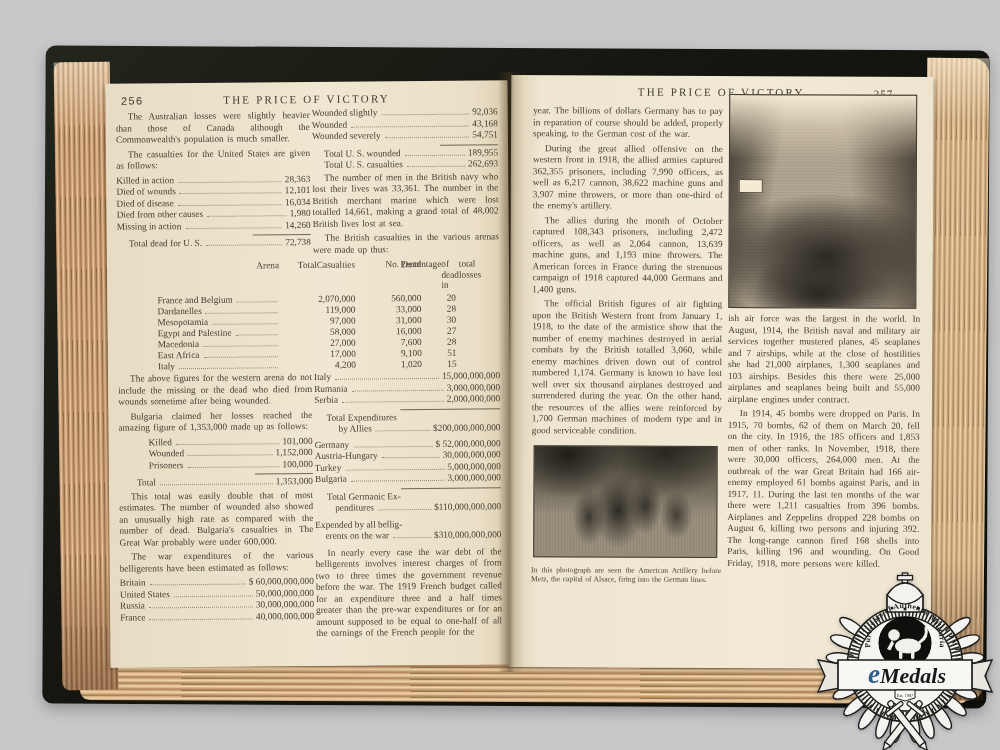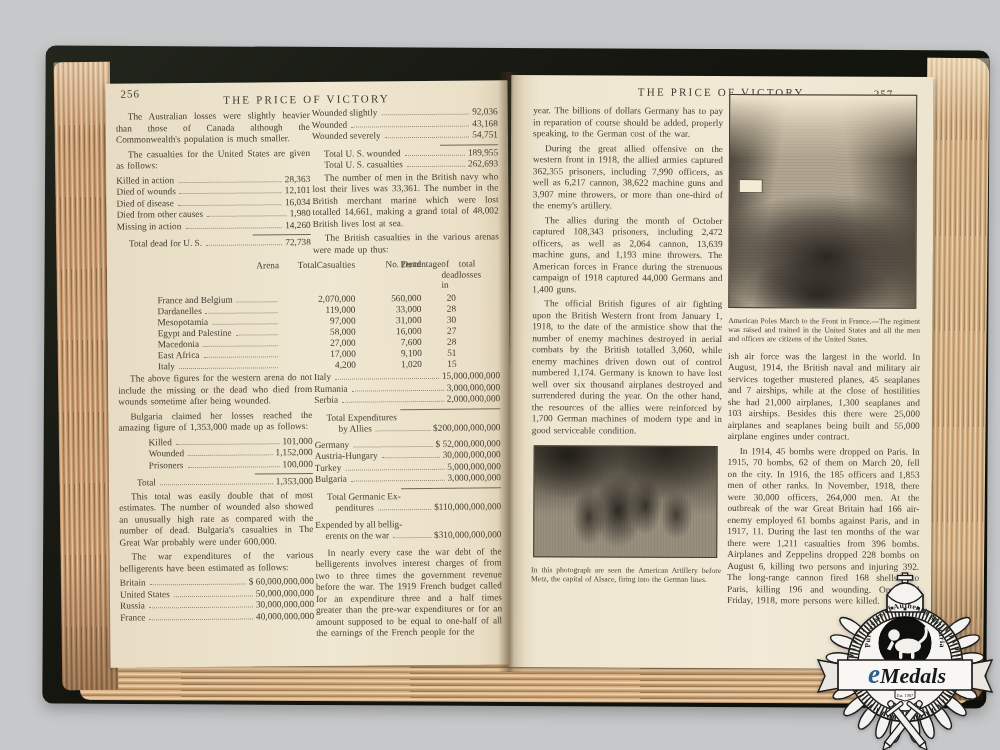--- a/index.html
+++ b/index.html
@@ -76,21 +76,21 @@
 </head>
 <body>
 
 <div class="scene">
   <div class="cover"></div>
   <div class="edge-bottom"></div>
   <div class="edge-left"></div>
   <div class="edge-right"></div>
 
   <div class="page page-left">
-    <div class="pnum" style="left:15px;top:4px;">256</div>
+    <div class="pnum" style="left:15px;top:12px;font-family:Liberation Mono, monospace;">256</div>
     <div class="ptitle" style="left:0;right:0;top:11px;">THE PRICE OF VICTORY</div>
 
     <div class="blk" style="left:10px;top:28px;width:194px;">
       <p class="para">The Australian losses were slightly heavier than those of Canada although the Commonwealth's population is much smaller.</p>
       <p class="para">The casualties for the United States are given as follows:</p>
       <div>
 
           <div class="lrow">
             <span class="lab">Killed in action</span>
             <span class="dots"></span>
@@ -409,21 +409,20 @@
       <p class="para">The allies during the month of October captured 108,343 prisoners, including 2,472 officers, as well as 2,064 cannon, 13,639 machine guns, and 1,193 mine throwers.  The American forces in France during the strenuous campaign of 1918 captured 44,000 Germans and 1,400 guns.</p>
       <p class="para">The official British figures of air fighting upon the British Western front from January 1, 1918, to the date of the armistice show that the number of enemy machines destroyed in aerial combats by the British totalled 3,060, while enemy machines driven down out of control numbered 1,174.  Germany is known to have lost well over six thousand airplanes destroyed and surrendered during the year.  On the other hand, the resources of the allies were reinforced by 1,700 German machines of modern type and in good serviceable condition.</p>
       <div class="photo photo-artillery"></div>
       <p class="caption">In this photograph are seen the American Artillery before Metz, the capital of Alsace, firing into the German lines.</p>
     </div>
 
     <div class="blk" style="left:218px;top:18px;width:192px;">
       <div class="photo photo-street">
         <div class="photo-sign"></div>
       </div>
-      <p class="caption">American Poles March to the Front in France.—The regiment was raised and trained in the United States and all the men and officers are citizens of the United States.</p>
       <p class="para noindent" style="margin-top:5px;">ish air force was the largest in the world. In August, 1914, the British naval and military air services together mustered planes, 45 seaplanes and 7 airships, while at the close of hostilities she had 21,000 airplanes, 1,300 seaplanes and 103 airships.  Besides this there were 25,000 airplanes and seaplanes being built and 55,000 airplane engines under contract.</p>
       <p class="para">In 1914, 45 bombs were dropped on Paris.  In 1915, 70 bombs, 62 of them on March 20, fell on the city.  In 1916, the 185 officers and 1,853 men of other ranks. In November, 1918, there were 30,000 officers, 264,000 men.  At the outbreak of the war Great Britain had 166 air- enemy employed 61 bombs against Paris, and in 1917, 11.  During the last ten months of the war there were 1,211 casualties from 396 bombs.  Airplanes and Zeppelins dropped 228 bombs on August 6, killing two persons and injuring 392. The long-range cannon fired 168 shells into Paris, killing 196 and wounding. On Good Friday, 1918, more persons were killed.</p>
     </div>
   </div>
 
   <div class="gutter"></div>
 
   <svg class="badge" viewBox="0 0 226 178">
     <defs>
       <ellipse id="leaf" cx="113" cy="28" rx="5.5" ry="15"></ellipse>

